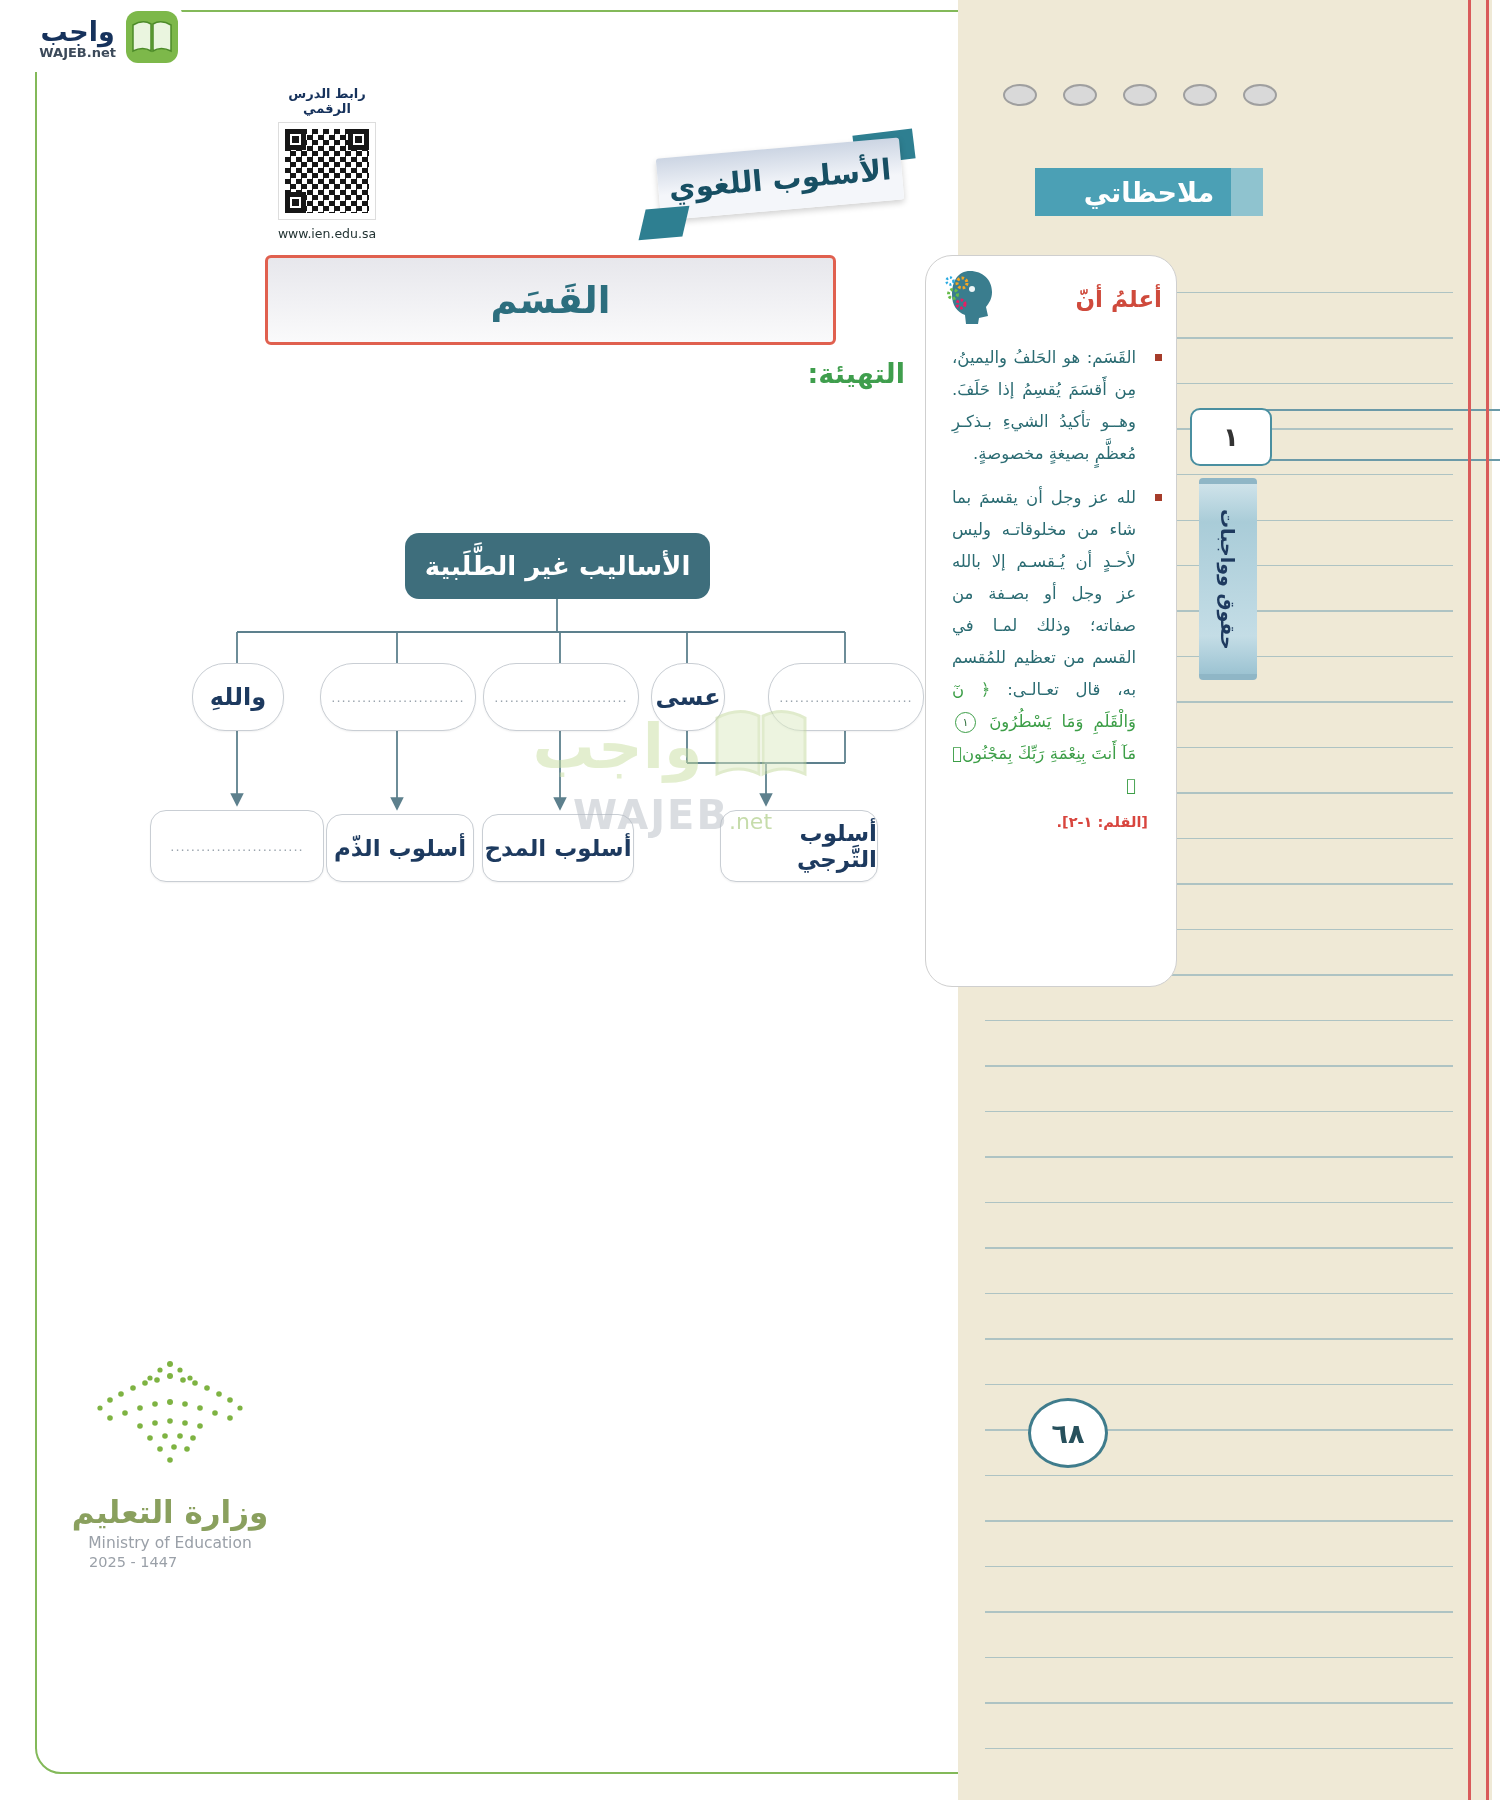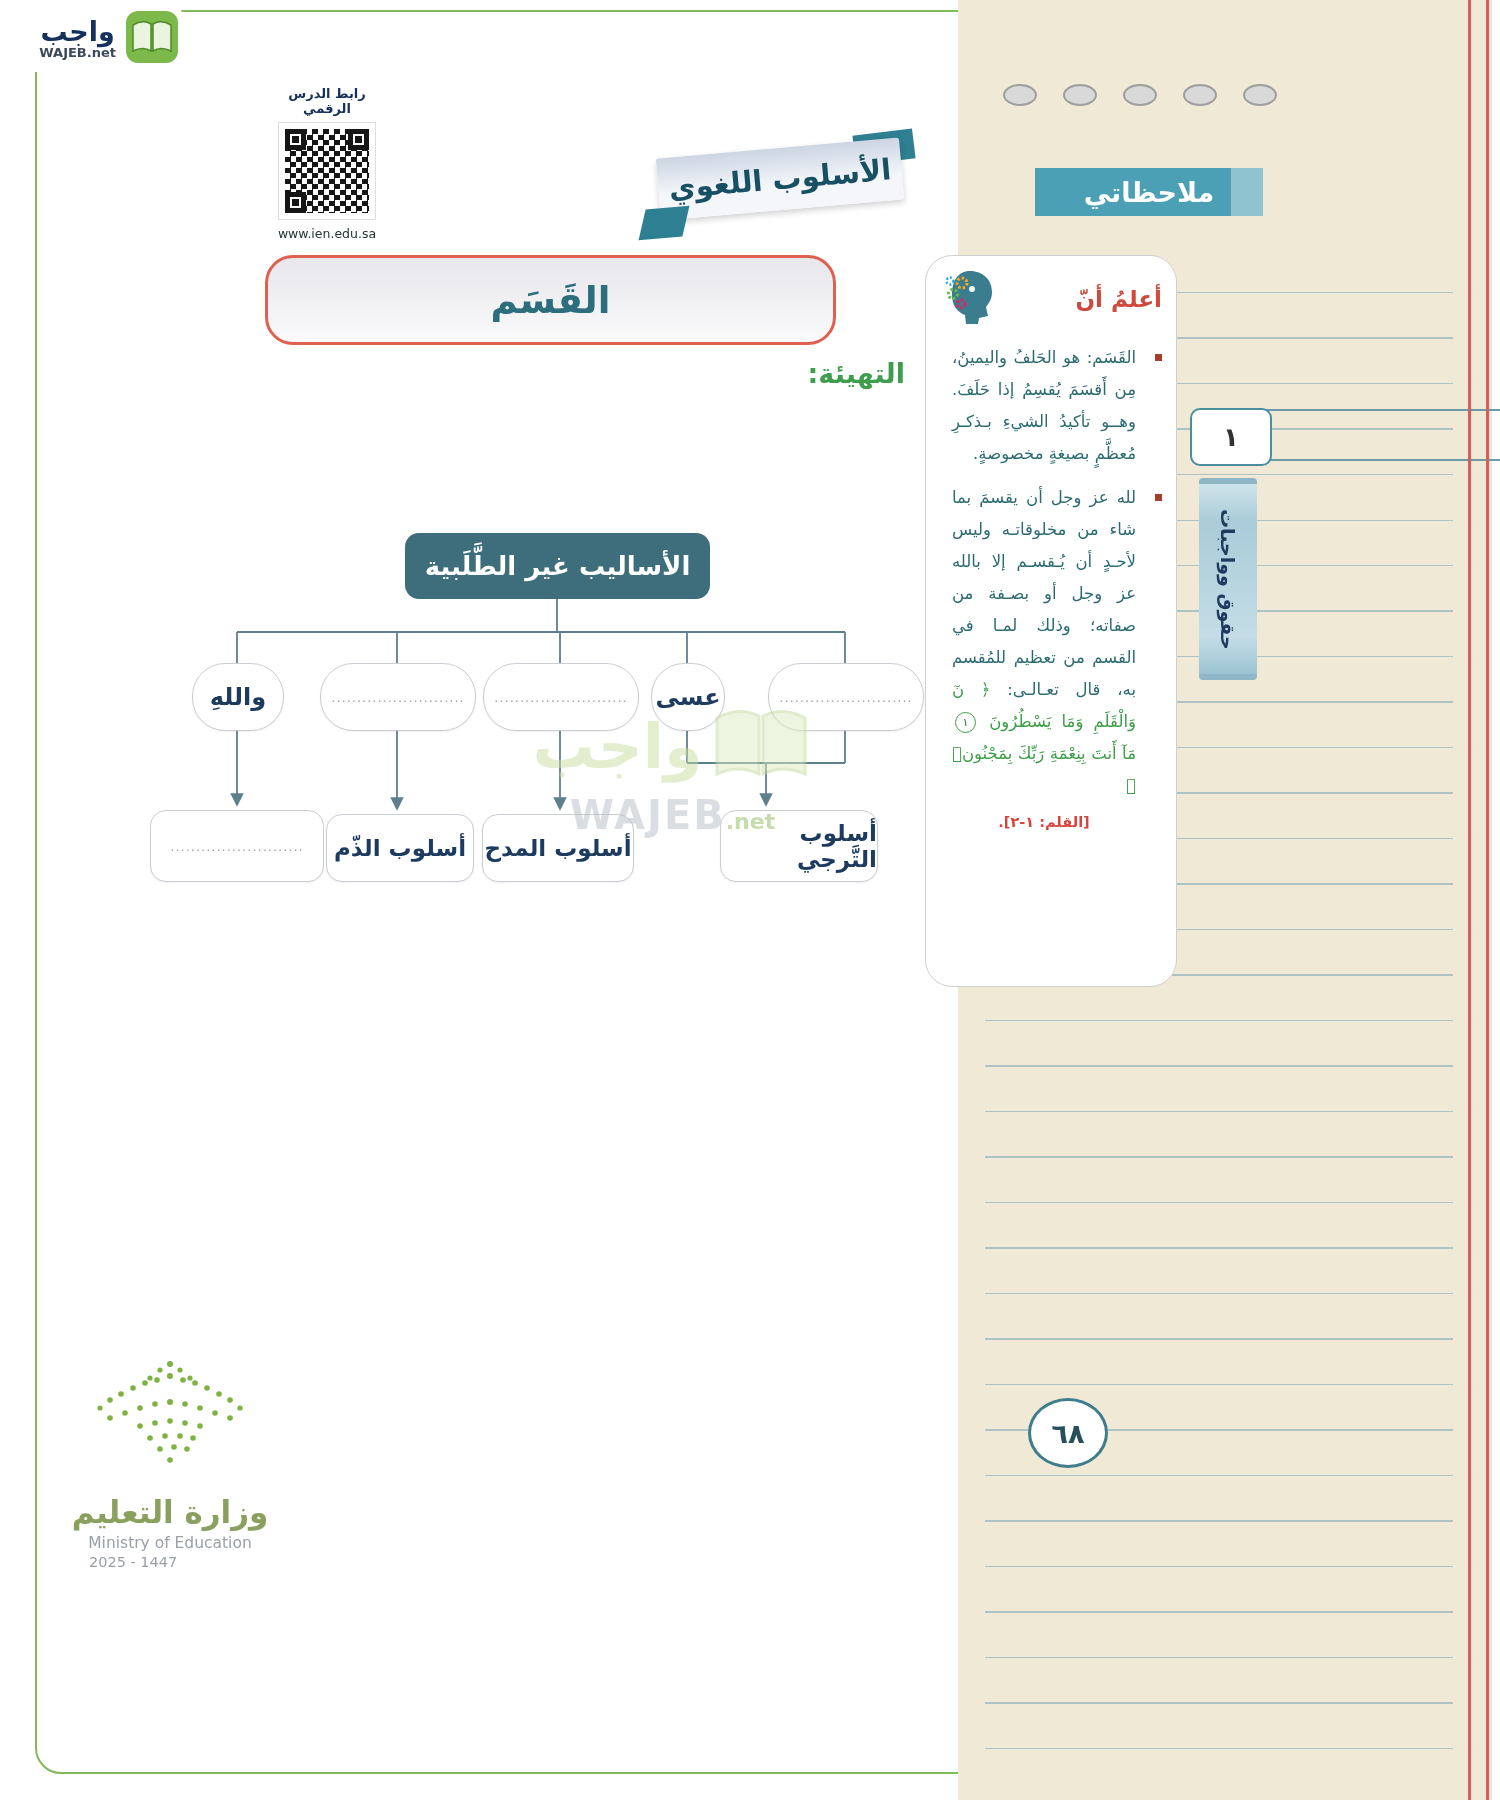--- a/index.html
+++ b/index.html
@@ -34,21 +34,21 @@
         border-radius:27px;box-sizing:border-box;padding:12px 14px}
   .know-head{display:flex;flex-direction:row-reverse;align-items:center;justify-content:space-between;height:62px}
   .know-title{color:#cf4a3c;font-weight:bold;font-size:23px;margin-left:6px}
   .bullet{position:relative;padding-right:14px;margin-top:4px}
   .bullet-sq{position:absolute;right:0;top:12px;width:7px;height:7px;background:#a63c2a}
   .bullet-text{margin:12px;color:#2a6b72;font-weight:normal;font-size:16.5px;line-height:32px;
         text-align:justify;direction:rtl}
   .verse{color:#3c9e47}
   .ayah{display:inline-flex;width:19px;height:19px;border:1.5px solid #3c9e47;border-radius:50%;
         align-items:center;justify-content:center;font-size:11px;color:#2c6e3a;margin:0 3px;vertical-align:middle}
-  .ref{color:#d8453e;font-size:14.5px;font-weight:bold;direction:rtl;text-align:center;margin-top:2px}
+  .ref{color:#d8453e;font-size:14.5px;font-weight:bold;direction:rtl;text-align:right;margin-top:2px}
   
   .brand{left:8px;top:6px;width:170px;height:62px;display:flex;align-items:center;gap:8px;
         flex-direction:row-reverse;background:#fff;border-radius:8px;padding:2px}
   .brand-txt{text-align:center;line-height:1.05}
   .brand-ar{color:#16325c;font-weight:bold;font-size:27px}
   .brand-en{color:#3c4a5a;font-weight:bold;font-size:13px}
   .qr-wrap{left:272px;top:86px;width:110px;text-align:center}
   .qr-label{color:#16325c;font-weight:bold;font-size:13px;margin-bottom:6px}
   .qr-code{position:relative;width:88px;height:88px;margin:0 auto;background:#fff;
         border:1px solid #ddd;padding:4px}
@@ -59,41 +59,41 @@
   .qr-url{color:#233;font-size:12.5px;margin-top:6px}
   
   .banner-wrap{left:640px;top:130px;width:280px;height:112px}
   .banner-fold-tr{position:absolute;right:6px;top:2px;width:60px;height:30px;background:#2e7f91;transform:rotate(-7deg)}
   .banner-main{position:absolute;left:18px;top:18px;width:244px;height:62px;transform:rotate(-5deg);
         background:linear-gradient(180deg,#ccd5e3,#f4f6fa 60%);box-shadow:0 3px 6px rgba(0,0,0,.18);
         display:flex;align-items:center;justify-content:center;color:#174f63;font-weight:bold;font-size:29px;
         border-radius:3px}
   .banner-fold-bl{position:absolute;left:2px;top:78px;width:44px;height:30px;background:#2e7f91;transform:rotate(-5deg) skewX(-18deg)}
   
-  .title-box{left:265px;top:255px;width:565px;height:84px;border:3px solid #e0604f;border-radius:28px;
+  .title-box{left:265px;top:255px;width:565px;height:84px;border:3px solid #e0604f;border-radius:6px;
         background:linear-gradient(180deg,#e7e7ec,#fafafb);display:flex;align-items:center;justify-content:center;
         color:#2c6e7e;font-weight:bold;font-size:37px}
   .tahia{left:605px;top:358px;width:300px;text-align:right;color:#3f9e4d;font-weight:bold;font-size:27px}
   .instruction{left:150px;top:418px;width:756px;text-align:right;color:#1d3a5f;font-weight:bold;font-size:23px}
   
   .root-box{left:405px;top:533px;width:305px;height:66px;background:#3e6e7c;border-radius:14px;
         display:flex;align-items:center;justify-content:center;color:#fff;font-weight:bold;font-size:26px}
   .oval{top:663px;height:66px;background:#fff;border:1.5px solid #c9ced4;border-radius:33px;
         display:flex;align-items:center;justify-content:center;color:#1d3a5f;font-weight:bold;font-size:24px;
         box-shadow:0 1px 2px rgba(0,0,0,.06)}
   .bbox{top:810px;height:70px;background:#fff;border:1.5px solid #c9ced4;border-radius:16px;
         display:flex;align-items:center;justify-content:center;color:#1d3a5f;font-weight:bold;font-size:23px;
         box-shadow:0 1px 2px rgba(0,0,0,.06)}
   .dots{color:#9aa4ad;font-size:13px;letter-spacing:1px;font-weight:normal;overflow:hidden;white-space:nowrap;max-width:88%}
   
   .watermark{left:545px;top:700px;width:255px;text-align:center;opacity:.5;pointer-events:none;z-index:6}
   .wm-row{display:flex;flex-direction:row-reverse;align-items:center;justify-content:center;gap:6px}
   .wm-ar{color:#c8dfa0;font-weight:bold;font-size:62px}
   .wm-en{font-weight:bold;font-size:40px;color:#b6bcc4;letter-spacing:2px}
-  .wm-net{font-size:22px;color:#8fba5a;font-weight:bold}
+  .wm-net{font-size:22px;color:#8fba5a;font-weight:normal}
   
   .ministry{left:55px;top:1352px;width:230px;text-align:center}
   .min-ar{color:#8aa05e;font-weight:bold;font-size:31px;margin-top:20px}
   .min-en{color:#9aa0a8;font-size:15.5px;margin-top:4px}
   .min-yr{color:#9aa0a8;font-size:14.5px;margin-top:2px;text-align:left;padding-left:34px}
 </style>
 </head>
 <body>
 
 <div class="page">

